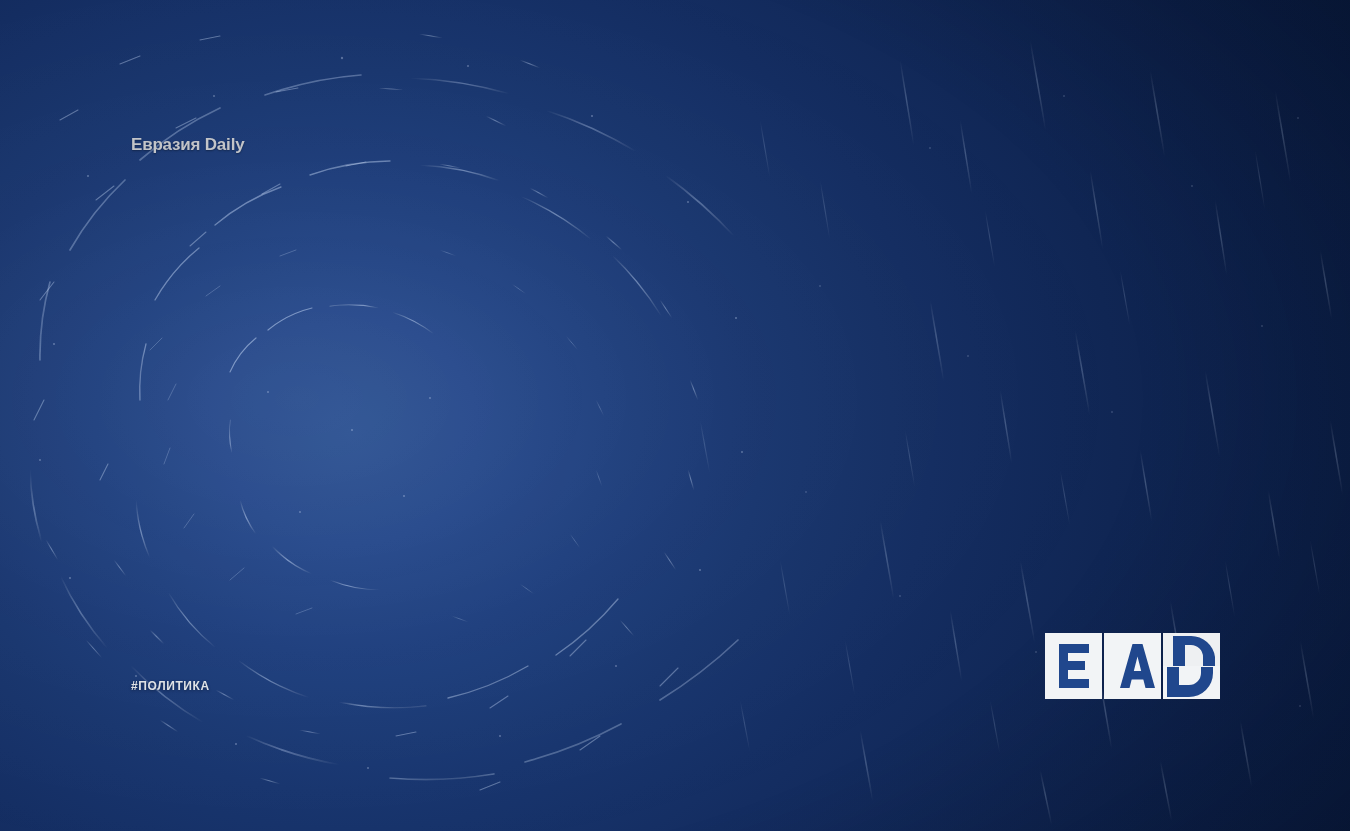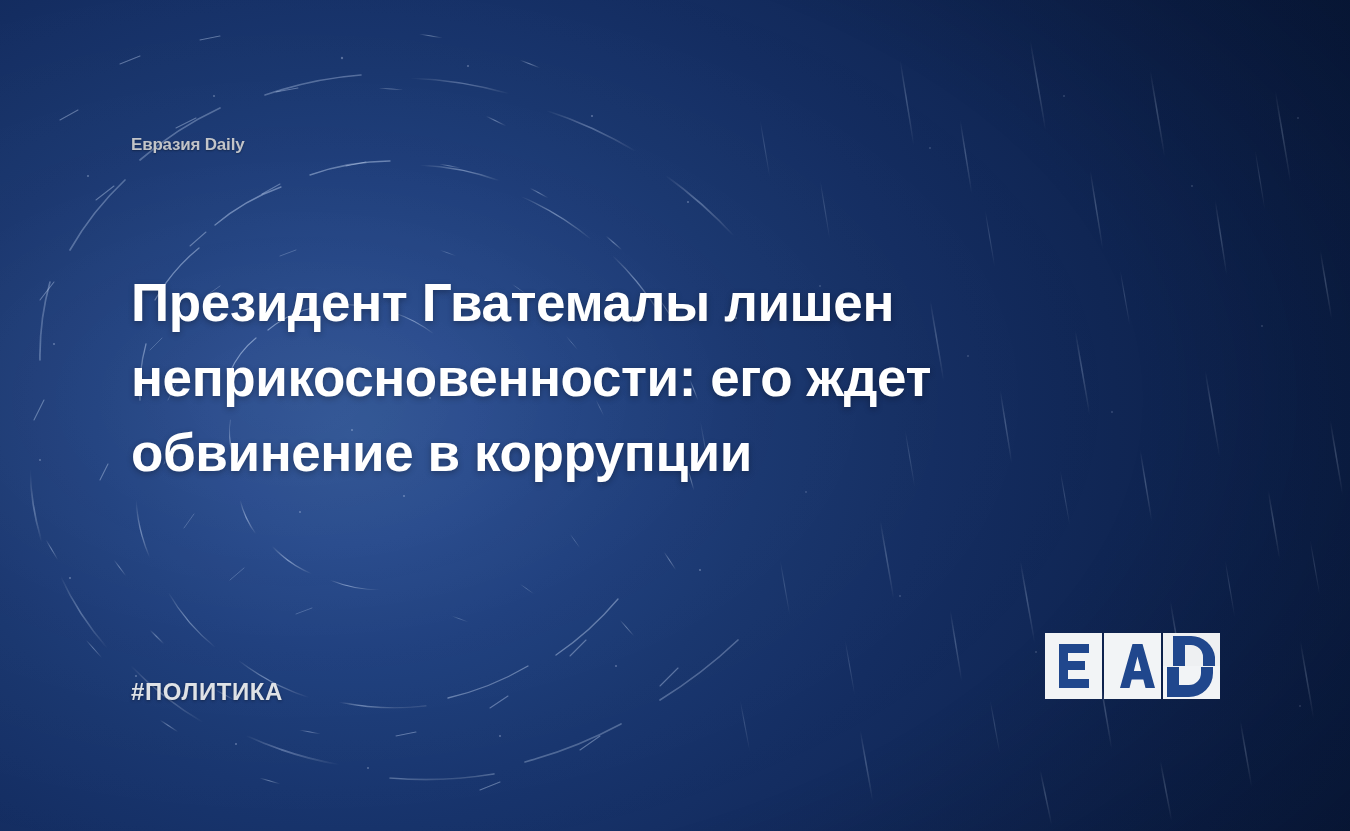--- a/index.html
+++ b/index.html
@@ -92,21 +92,21 @@
     font-weight: bold;
     line-height: 75px;
     letter-spacing: -0.4px;
     text-shadow: 0 2px 6px rgba(0,0,0,0.30);
   }
 
   .tag {
     position: absolute;
     left: 131px;
     top: 680px;
-    font-size: 24px;
+    font-size: 12px;
     font-weight: bold;
     letter-spacing: 0.6px;
     color: #dfe2e6;
     line-height: 1;
     text-shadow: 0 1px 3px rgba(0,0,0,0.35);
   }
 
   
   .ead-logo {
     position: absolute;
@@ -330,21 +330,20 @@
       </g>
     </svg>
   </div>
 
   <div class="bg-vignette"></div>
 
   <div class="content">
 
     <div class="brand">Евразия Daily</div>
 
-    <h1 class="headline">Президент Гватемалы лишен неприкосновенности: его ждет обвинение в коррупции</h1>
 
     <div class="tag">#ПОЛИТИКА</div>
 
     <div class="ead-logo">
       <svg viewBox="0 0 175 66" xmlns="http://www.w3.org/2000/svg">
 
         <rect x="0" y="0" width="57" height="66" fill="#f2f4f6"></rect>
         <rect x="59" y="0" width="57" height="66" fill="#f2f4f6"></rect>
         <rect x="118" y="0" width="57" height="33" fill="#eef0f2"></rect>
         <rect x="118" y="33" width="57" height="33" fill="#f2f4f6"></rect>

